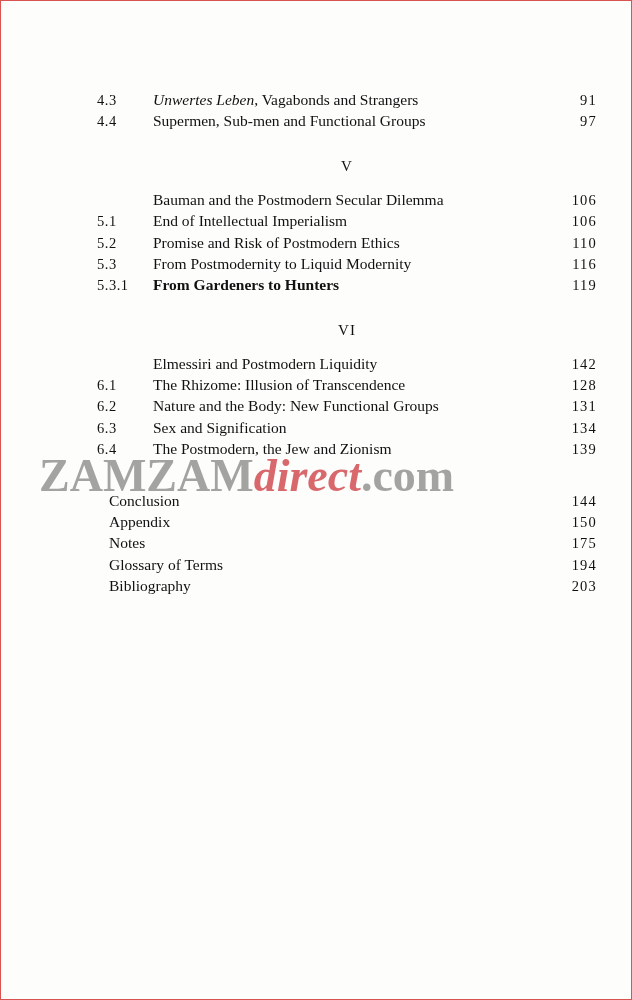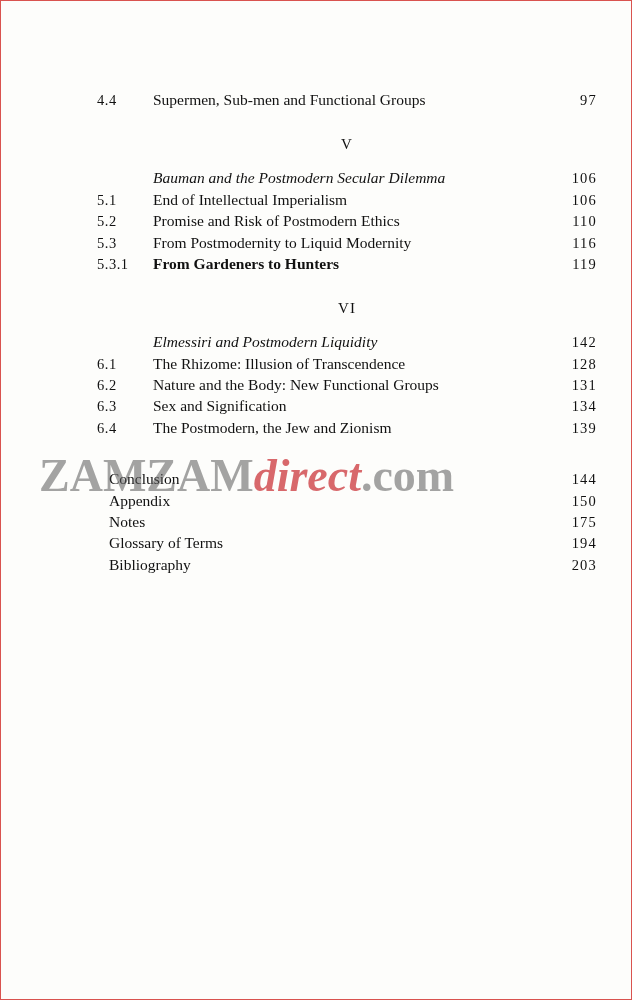--- a/index.html
+++ b/index.html
@@ -64,21 +64,21 @@
     font-size: 14.5px;
   }
   .italic { font-style: italic; }
   .roman-head {
     text-align: center;
     font-size: 15px;
     letter-spacing: 1px;
     margin: 26px 0 14px 0;
     color: #111111;
   }
-  .section-head .title { font-style: italic; }
+  .section-head .title { }
   .gap-l { height: 30px; }
   .back-row .title {
     padding-left: 12px;
   }
   .back-row .num { flex: 0 0 0px; width: 0; }
   .watermark {
     position: absolute;
     left: 38px;
     top: 448px;
     width: 560px;
@@ -103,20 +103,25 @@
     font-weight: bold;
   }
 </style>
 </head>
 <body>
 
 <div class="page">
 
   <div class="content">
 
+    <div class="toc-row">
+      <span class="num">4.3</span>
+      <span class="title"><span class="italic">Unwertes Leben</span><span>, Vagabonds and Strangers</span></span>
+      <span class="page-no">91</span>
+    </div>
 
     <div class="toc-row">
       <span class="num">4.4</span>
       <span class="title"><span>Supermen, Sub-men and Functional Groups</span></span>
       <span class="page-no">97</span>
     </div>
 
     <div class="roman-head">V</div>
 
     <div class="toc-row section-head">

